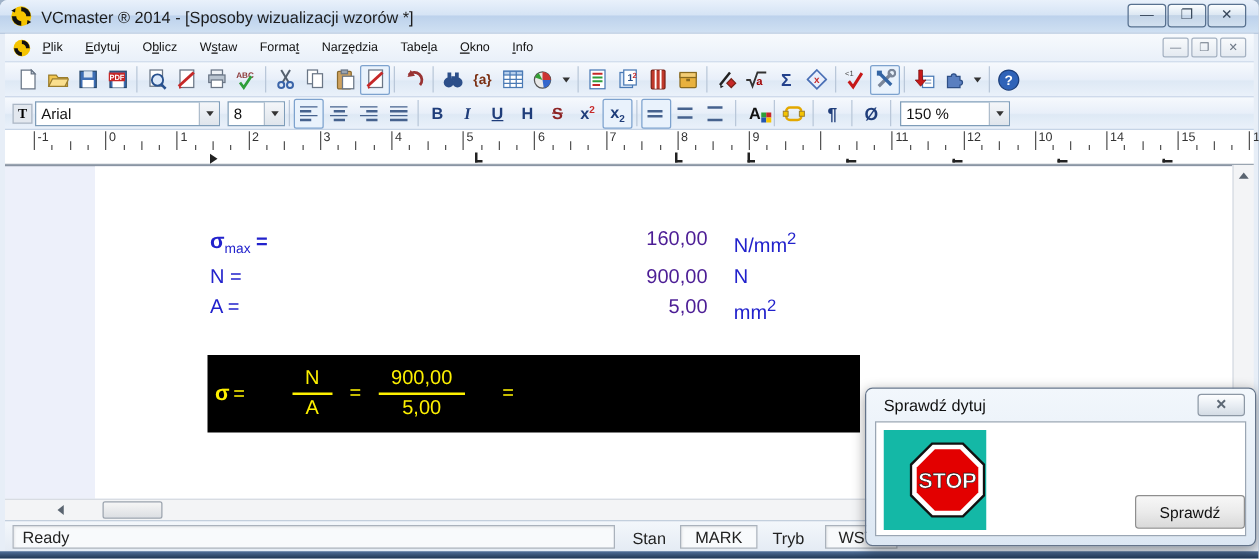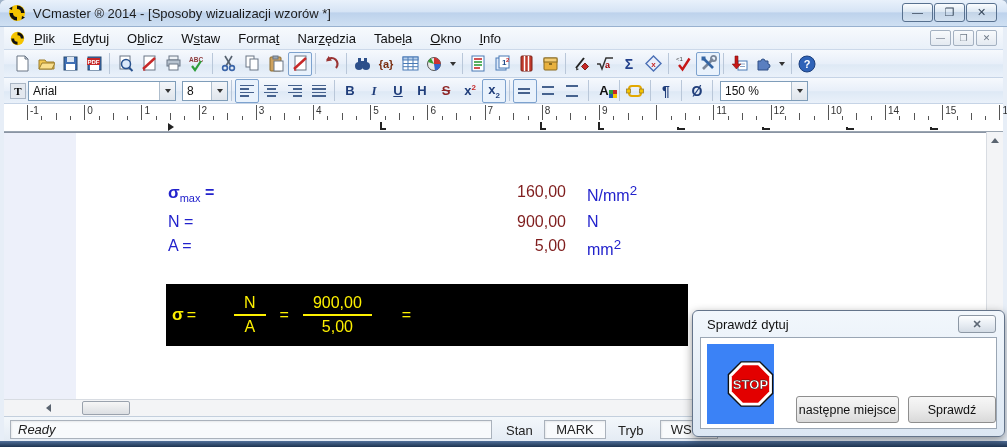--- a/index.html
+++ b/index.html
@@ -30,21 +30,21 @@
     background:linear-gradient(#fbfdfe,#dde8f3 45%,#c3d4e7 50%,#d3e1f0);
     display:flex; align-items:center; justify-content:center;
     font-size:11px; color:#37475a; line-height:1;
   }
   
   #menubar{
     position:absolute; left:4px; right:4px; top:27px; height:23px;
     background:linear-gradient(#f7fafd,#e9f0f9);
     border-bottom:1px solid #ccd9ea; display:flex; align-items:center; padding-left:6px;
   }
-  .menu-item{ font-size:13px; color:#111; padding:2px 9px; white-space:nowrap; }
+  .menu-item{ font-size:10px; color:#111; padding:2px 9px; white-space:nowrap; }
   .menu-item .key{ text-decoration:underline; }
   .mdi-controls{ position:absolute; right:6px; top:3px; display:flex; }
   .mdi-btn{
     width:21px; height:16px; margin-left:2px; border:1px solid #a4b1c1; border-radius:2px;
     background:linear-gradient(#f8fafc,#e4eaf1); color:#6e7987;
     display:flex; align-items:center; justify-content:center; font-size:9px; line-height:1;
   }
   
   .toolbar{
     position:absolute; left:4px; right:4px; display:flex; align-items:center;
@@ -86,21 +86,21 @@
   .tab-b{ top:23px; width:8px; height:3px; border-bottom:2px solid #222; border-left:2px solid #222; margin-left:3px;}
   
   #docarea{
     position:absolute; left:4px; top:132px; width:982px; height:267px;
     background:#edf0fa; border-top:1px solid #8a94a3; overflow:hidden;
   }
   #page{ position:absolute; left:72px; top:0; right:0; bottom:0; background:#ffffff; }
   .docline{ position:absolute; font-size:16px; color:#2222cc; white-space:nowrap; }
   .docline .sym{ font-weight:bold; font-size:17px; }
   .docline sub{ font-size:11px; }
-  .num-right{ position:absolute; width:190px; text-align:right; font-size:16px; color:#7f1d1d;}
+  .num-right{ position:absolute; width:190px; text-align:right; font-size:16px; color:#4c1d95;}
   .unit{ position:absolute; font-size:16px; color:#2222cc; white-space:nowrap;margin-left:14px;}
   #analysis-box{
     position:absolute; left:162px; top:151px; width:522px; height:62px; background:#000;
     display:flex; align-items:center; color:#fdf000; font-size:16px; white-space:nowrap;
   }
   #analysis-box .sigma{ font-weight:bold; font-size:17px; }
   #analysis-box sub{ font-size:11px; }
   .frac{ display:inline-flex; flex-direction:column; align-items:center; line-height:1.15; }
   .frac .fnum{ padding:0 10px 2px 10px; border-bottom:2px solid #fdf000; }
   .frac .fden{ padding-top:2px; }
@@ -131,21 +131,21 @@
   #dialog .dtitle{ position:absolute; left:14px; top:6px; font-size:13px; color:#111; }
   #dialog .dclose{
     position:absolute; right:8px; top:4px; width:38px; height:18px; border:1px solid #8d98a5; border-radius:3px;
     background:linear-gradient(#fdfeff,#e9eef4 50%,#d4dce5); display:flex; align-items:center; justify-content:center;
     color:#5d6875; font-size:11px; font-weight:bold; line-height:1;
   }
   #dialog .dbody{
     position:absolute; left:7px; right:7px; top:26px; bottom:7px;
     background:#fff; border:1px solid #9aa6b4;
   }
-  #stop-panel{ position:absolute; left:6px; top:6px; width:67px; height:80px; background:#3b82f6;
+  #stop-panel{ position:absolute; left:6px; top:6px; width:82px; height:80px; background:#14b8a6;
                display:flex; align-items:center; justify-content:center;padding-left:20px; }
   #dlg-message{ position:absolute; left:100px; top:10px; font-size:12.5px; color:#000; white-space:nowrap;}
   .dlg-btn{
     position:absolute; top:58px; height:27px; border:1px solid #8e8e8e; border-radius:3px;
     background:linear-gradient(#f7f7f7,#ebebeb 50%,#d9d9d9); font-size:12.5px; color:#111;
     display:flex; align-items:center; justify-content:center; font-family:"Liberation Sans",sans-serif;
   }
   #btn-next{ left:95px; width:103px; }
   #btn-finish{ left:207px; width:88px; }
   svg text{ font-family:"Liberation Sans",sans-serif; }
@@ -699,21 +699,21 @@
   </div>
   <div id="hscroll">
     <div class="sbtn">
         <span class="arr-left"></span>
       </div>
     <div id="hthumb"></div>
   </div>
   <div id="scorner"></div>
 
   <div id="statusbar">
-    <div class="sfield" style="left:6px; width:482px;font-style:italic;">
+    <div class="sfield" style="left:6px; width:482px;">
       <span>Ready</span>
     </div>
     <span class="slabel" style="left:502px;">Stan</span>
     <div class="sfield" style="left:540px; width:62px; justify-content:center;">
       <span>MARK</span>
     </div>
     <span class="slabel" style="left:614px;">Tryb</span>
     <div class="sfield" style="left:656px; width:58px; justify-content:center;">
       <span>WSTA</span>
     </div>
@@ -726,21 +726,18 @@
       </div>
     <div class="dbody">
       <div id="stop-panel">
         <svg width="68" height="68" viewBox="0 0 68 68">
           <polygon points="20,1 48,1 67,20 67,48 48,67 20,67 1,48 1,20" fill="#111"></polygon>
           <polygon points="21,3 47,3 65,21 65,47 47,65 21,65 3,47 3,21" fill="#fff"></polygon>
           <polygon points="23,7 45,7 61,23 61,45 45,61 23,61 7,45 7,23" fill="#e30000"></polygon>
           <text x="34" y="41" text-anchor="middle" font-size="19" font-weight="bold" fill="#fff" stroke="#111" stroke-width="0.5">STOP</text>
         </svg>
       </div>
-      <div id="btn-next" class="dlg-btn">
-          <span>następne miejsce</span>
-        </div>
       <div id="btn-finish" class="dlg-btn">
           <span>Sprawdź</span>
         </div>
     </div>
   </div>
 </div>
 
 </body></html>

